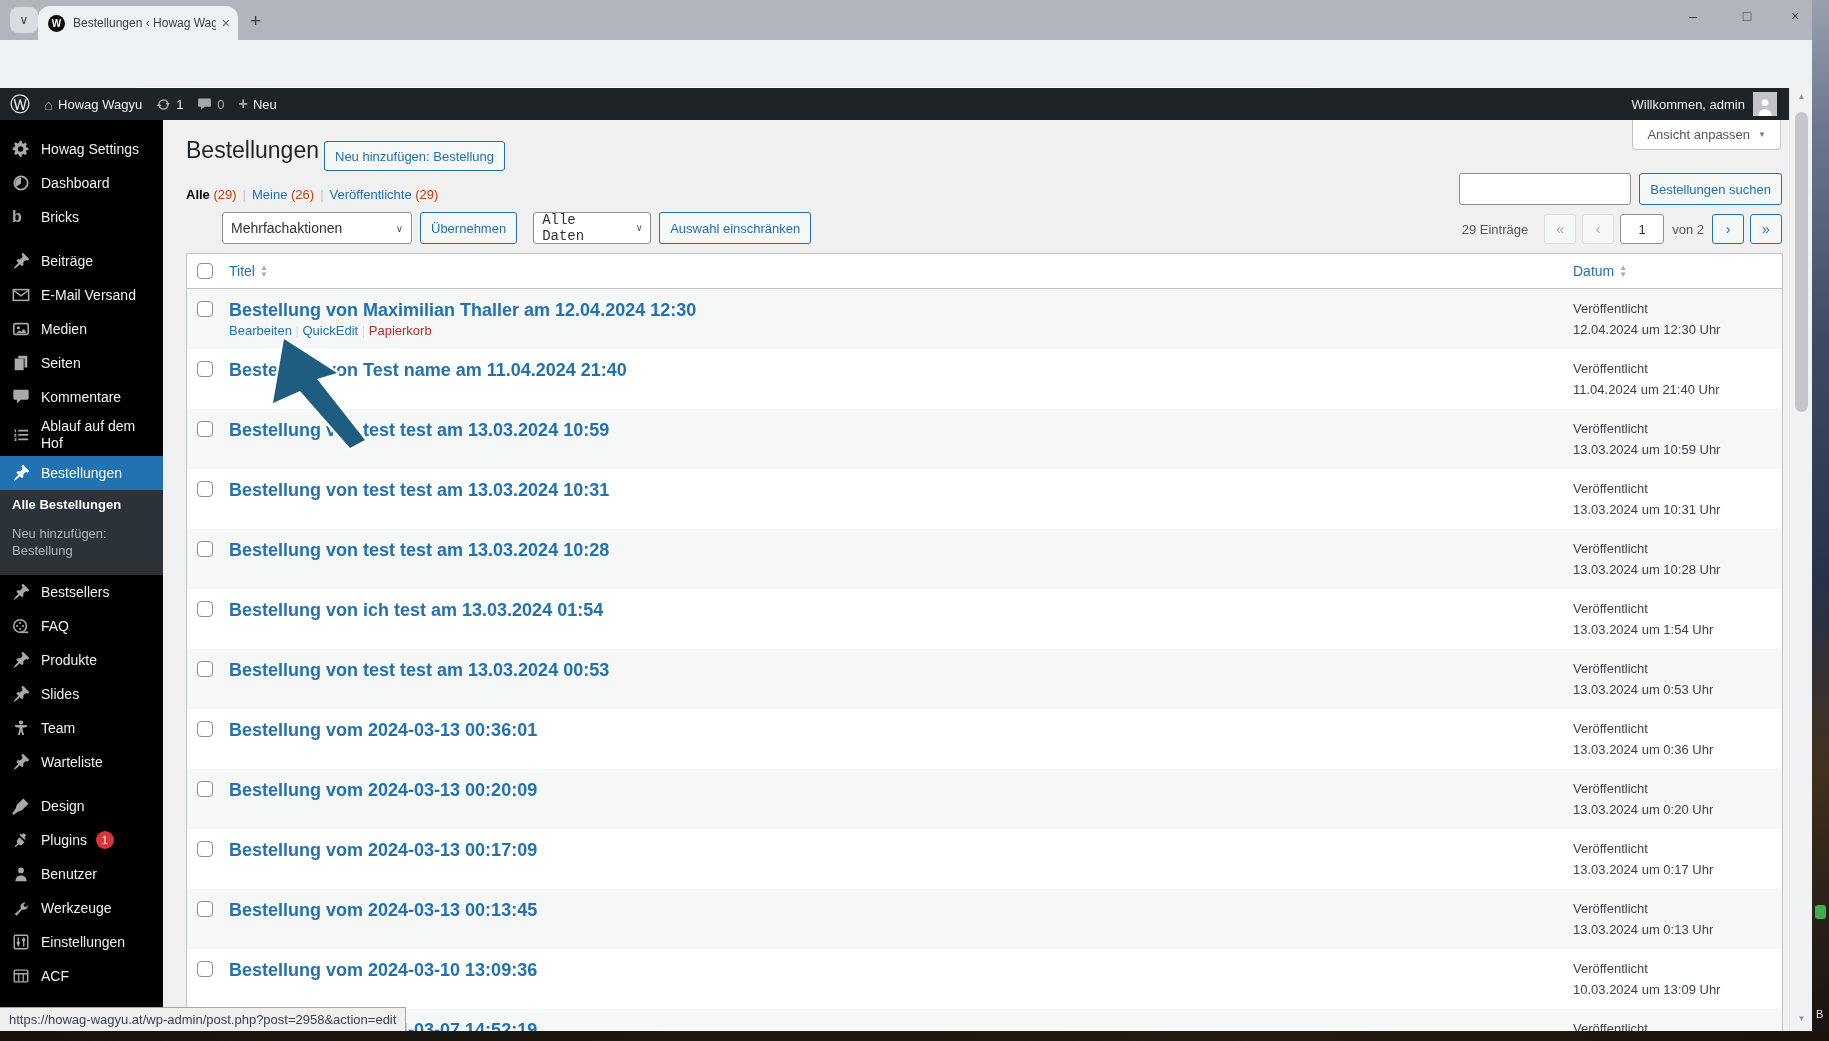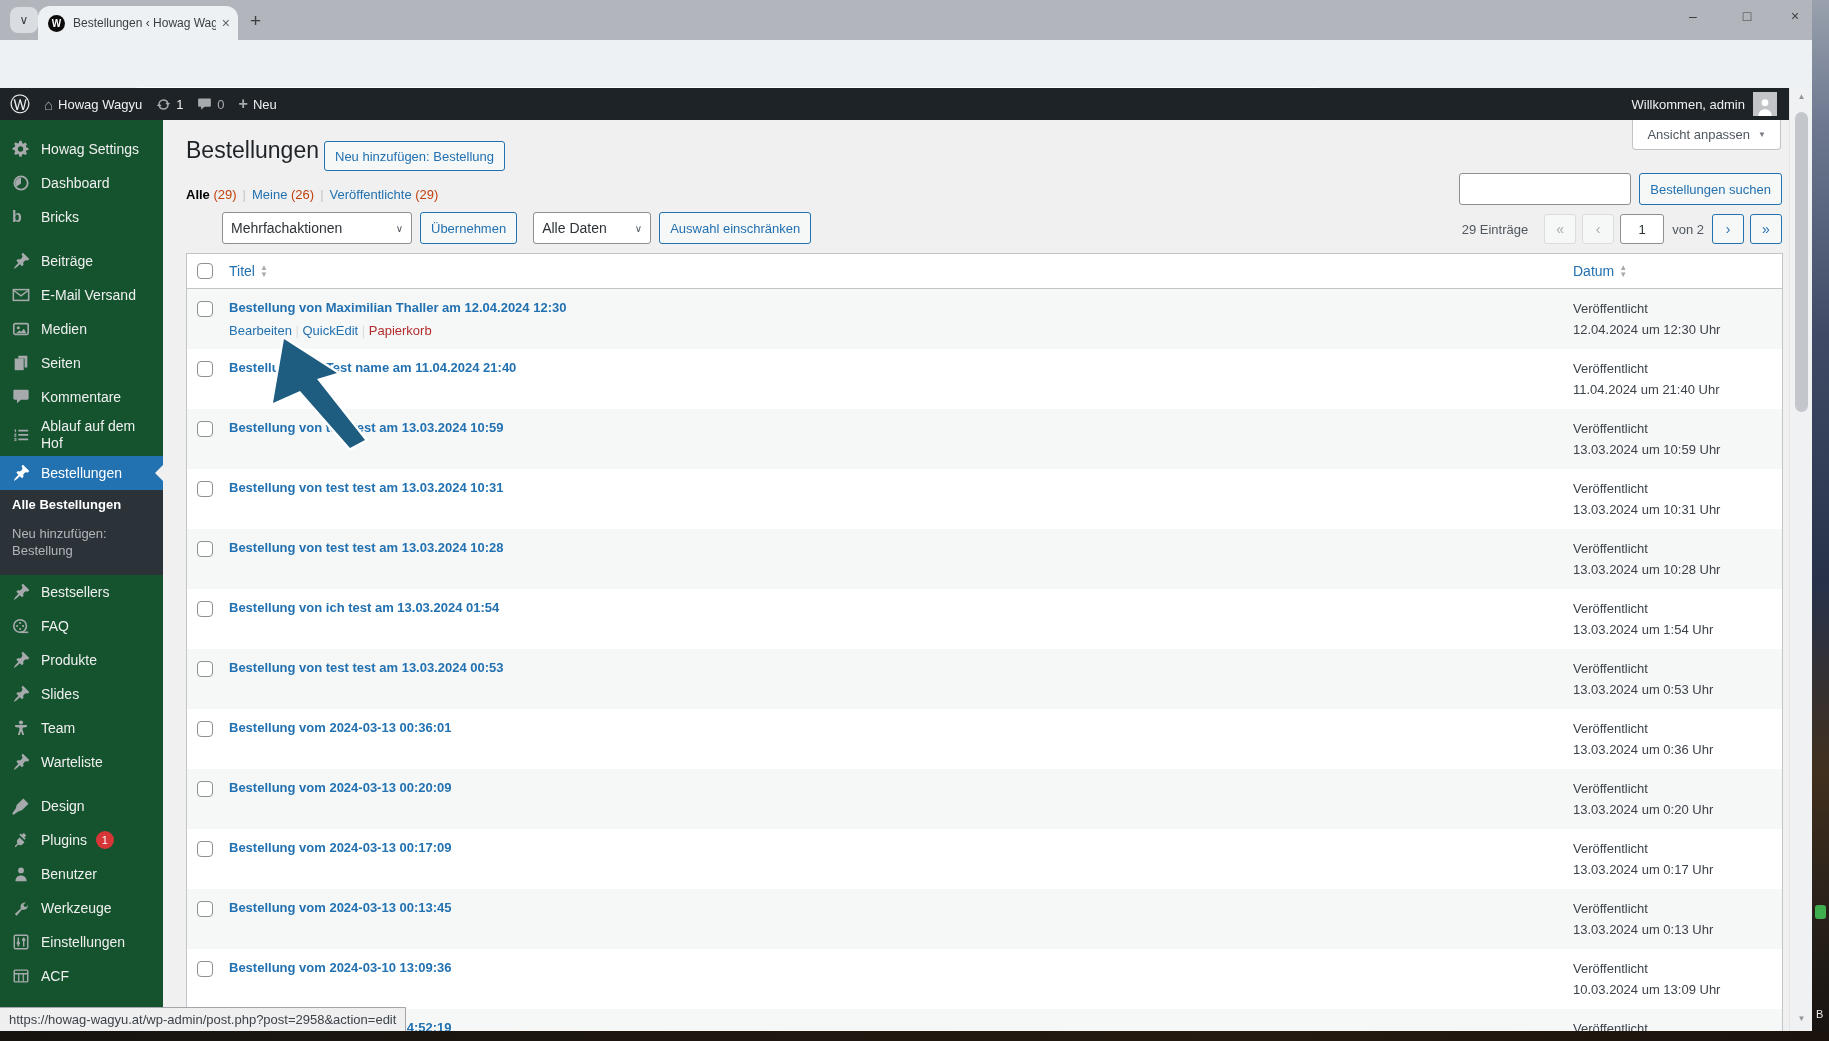--- a/index.html
+++ b/index.html
@@ -42,21 +42,21 @@
   #adminbar { left:0; top:88px; width:1789px; height:32px; background:#1d2327; color:#f0f0f1;
     display:flex; align-items:center; font-size:13px; }
   .abitem { display:flex; align-items:center; margin-left:14px; gap:5px; white-space:nowrap; }
   .abicon { color:#a7aaad; display:inline-flex; }
   #ab-right { margin-left:auto; display:flex; align-items:center; gap:8px; margin-right:12px; }
   #ab-avatar { width:24px; height:24px; background:#c3c4c7; display:flex; align-items:flex-end;
     justify-content:center; overflow:hidden; }
   #ab-avatar svg { display:block; }
 
   
-  #sidebar { left:0; top:120px; width:163px; height:921px; background:#14532d; padding-top:12px; }
+  #sidebar { left:0; top:120px; width:187px; height:921px; background:#000000; padding-top:12px; }
   .menu-item { display:flex; align-items:center; min-height:34px; padding:4px 8px 4px 12px;
     color:#f0f0f1; font-size:14px; gap:9px; position:relative; }
   .menu-item .micon { width:20px; color:#a7aaad; display:inline-flex; flex:0 0 auto; }
   .menu-item .mlabel { line-height:17px; max-width:112px; }
   .menu-item.active { background:#2271b1; color:#fff; }
   .menu-item.active .micon { color:#fff; }
   .menu-item.active::after { content:""; position:absolute; right:0; top:50%; margin-top:-8px;
     border:8px solid transparent; border-right-color:#f0f0f1; }
   .menu-sep { height:10px; }
   .submenu { background:#2c3338; padding:0 0 10px 0; }
@@ -107,21 +107,21 @@
   #thead { height:35px; position:relative; border-bottom:1px solid #c3c4c7; }
   .cb { width:16px; height:16px; border:1px solid #8c8f94; border-radius:4px; background:#fff; }
   #thead .cb { position:absolute; left:10px; top:9px; }
   .colhead { position:absolute; top:9px; font-size:14px; color:#2271b1; display:flex; gap:5px; align-items:center; }
   #col-title { left:42px; }
   #col-date { left:1386px; }
   .sorter { display:flex; flex-direction:column; line-height:7px; font-size:8px; color:#a7aaad; }
   .trow { height:60px; position:relative; }
   .trow.alt { background:#f6f7f7; }
   .trow .cb { position:absolute; left:10px; top:12px; }
-  .rowtitle { position:absolute; left:42px; top:11px; font-size:13px; font-weight:bold; color:#2271b1; white-space:nowrap; }
+  .rowtitle { position:absolute; left:42px; top:11px; font-size:18px; font-weight:bold; color:#2271b1; white-space:nowrap; }
   .rowactions { position:absolute; left:42px; top:34px; font-size:13px; color:#dcdcde; }
   .rowactions .a-edit, .rowactions .a-quick { color:#2271b1; }
   .rowactions .a-trash { color:#b32d2e; }
   .datecell { position:absolute; left:1386px; top:9px; font-size:13px; color:#3c434a; line-height:21px; }
 
   
   #scrollbar { left:1789px; top:88px; width:23px; height:953px; background:#f0f1f3; border-left:1px solid #e2e4e7; }
   #scroll-up { left:0; top:4px; width:23px; text-align:center; font-size:8px; color:#8f959b; }
   #scroll-down { left:0; bottom:18px; width:23px; text-align:center; font-size:8px; color:#8f959b; position:absolute; }
   #scroll-thumb { left:5px; top:24px; width:13px; height:300px; background:#c3c7cc; border-radius:7px; }
@@ -475,21 +475,21 @@
       <span><span class="flink">Veröffentlichte</span><span class="fcount"> (29)</span></span>
     </div>
 
   <div id="bulkbar" class="abs">
     <span class="selectbox" style="width:190px;">
       <span>Mehrfachaktionen</span>
       <span class="chev">∨</span>
     </span>
     <span class="btn">Übernehmen</span>
     <span id="datebar">
-      <span class="selectbox" style="width:118px;">
+      <span class="selectbox" style="width:118px;font-family:Liberation Mono, monospace;">
         <span>Alle Daten</span>
         <span class="chev">∨</span>
       </span>
       <span class="btn">Auswahl einschränken</span>
     </span>
   </div>
 
   <div id="search-row" class="abs">
     <input id="search-input" type="text" placeholder="" style="">
     <span class="btn">Bestellungen suchen</span>

